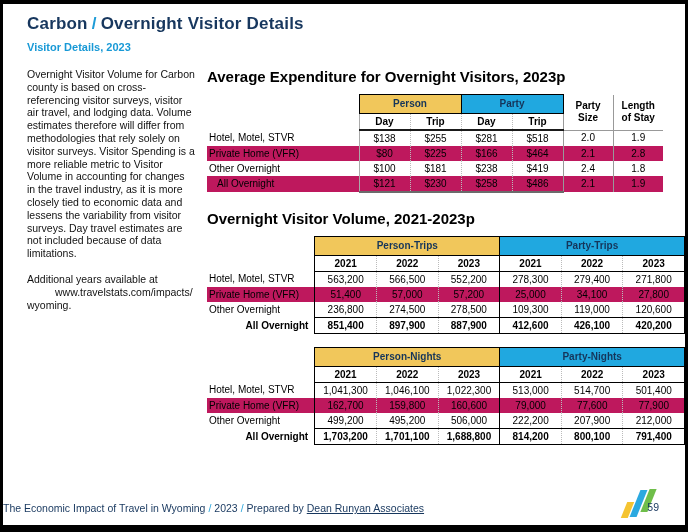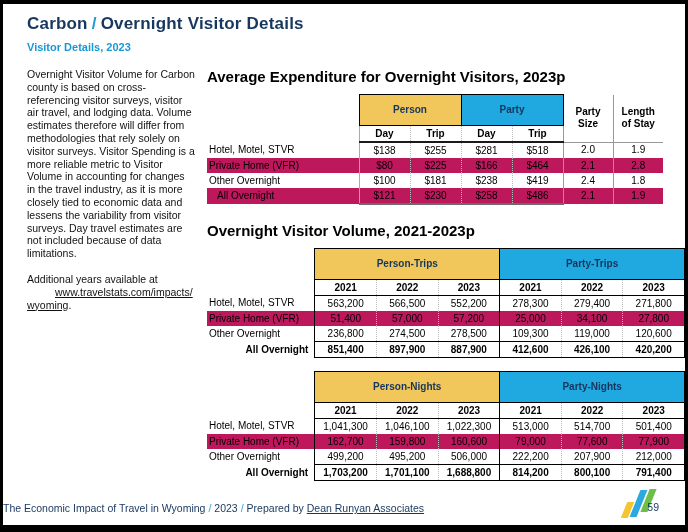--- a/index.html
+++ b/index.html
@@ -18,28 +18,28 @@
   }
   
   .hdr{margin:10px 0 0 24px;}
   .page-title{font-size:17px;font-weight:bold;color:#17375e;letter-spacing:.2px;}
   .page-title .slash{color:#1e9cd7;margin:0 4px;font-weight:bold;}
   .page-subtitle{font-size:11px;font-weight:bold;color:#1899d6;margin-top:7px;}
   
   .body{display:flex;margin-top:15px;}
   .sidebar{width:168px;margin-left:24px;font-size:10.5px;line-height:1.22;color:#111;}
   .sidebar p{margin:0 0 13px 0;}
-  .sidebar a{color:#111;text-decoration:underline;word-break:break-all;cursor:pointer;margin-left:28px;}
+  .sidebar a{color:#111;word-break:break-all;cursor:pointer;margin-left:28px;}
   .main{margin-left:12px;flex:1;}
   .sec-title{font-size:15px;font-weight:bold;color:#000;margin:0 0 9px 0;}
   .sec2{margin-top:17px;}
   
   table{border-collapse:collapse;font-size:10px;color:#000;}
   th,td{padding:1.5px 3px;line-height:12px;font-weight:normal;}
-  .grp{border:1.5px solid #000;text-align:center;font-weight:bold;color:#15355a;padding:9px 0;}
+  .grp{border:1.5px solid #000;text-align:center;font-weight:bold;color:#15355a;padding:3px 0;}
   .yellow{background:#f1c75b;}
   .blue{background:#20a8e0;}
   tr.shaded th,tr.shaded td{background:#be185d;}
   
   .etab .lbl{width:152px;text-align:left;padding-left:2px;}
   .etab .sub{font-weight:bold;text-align:center;}
   .etab th.sub.c0,.etab th.sub.c1,.etab th.sub.c2,.etab th.sub.c3{border-bottom:2px solid #1a1a1a;}
   .etab .val{width:51px;text-align:center;}
   .etab .val.c0{border-left:1px solid #aaa;}
   .etab th.sub.c0{border-left:1px solid #aaa;}

